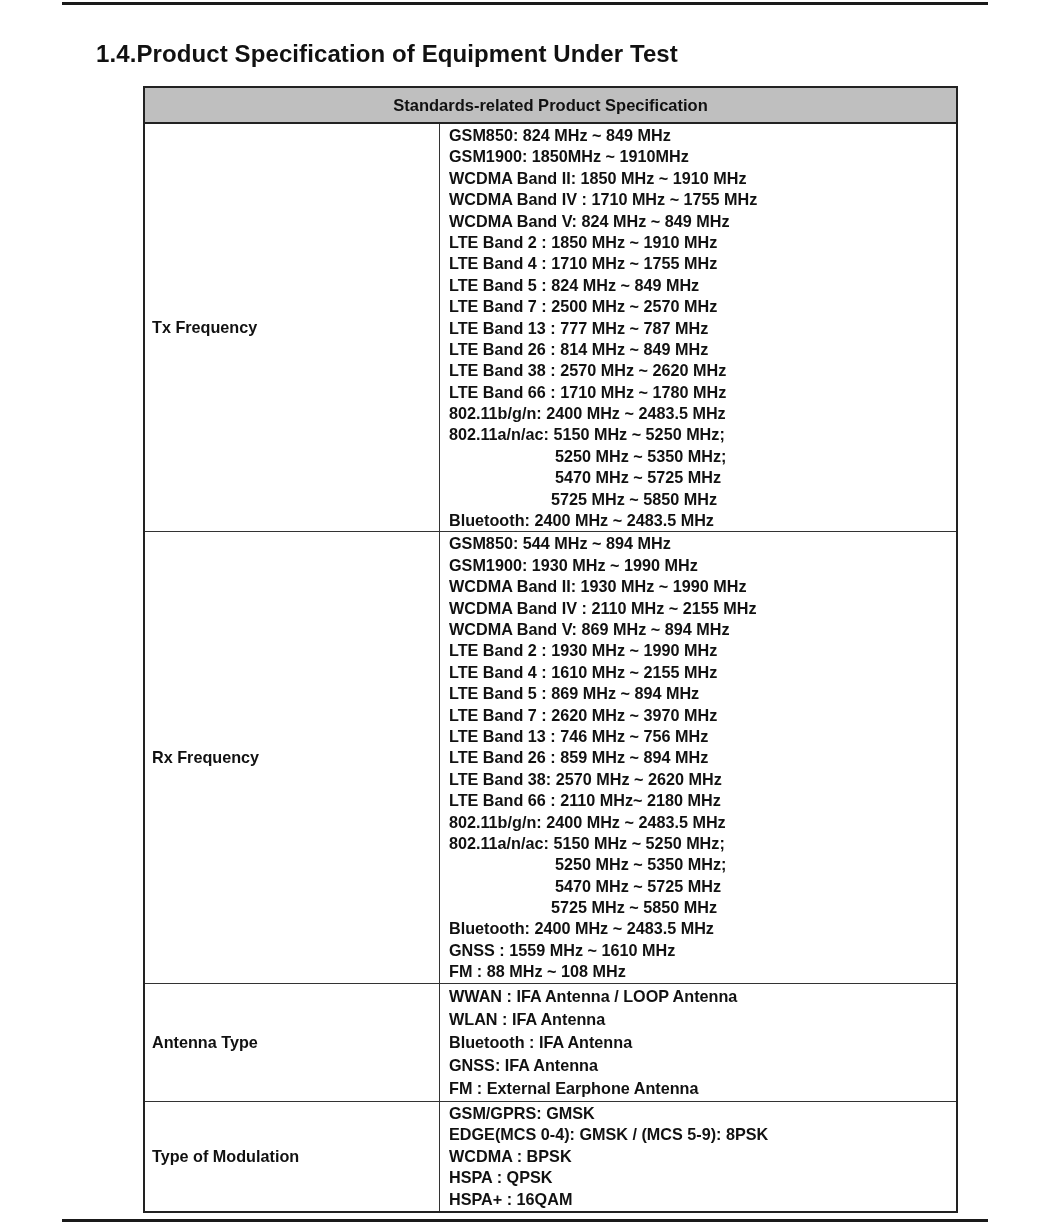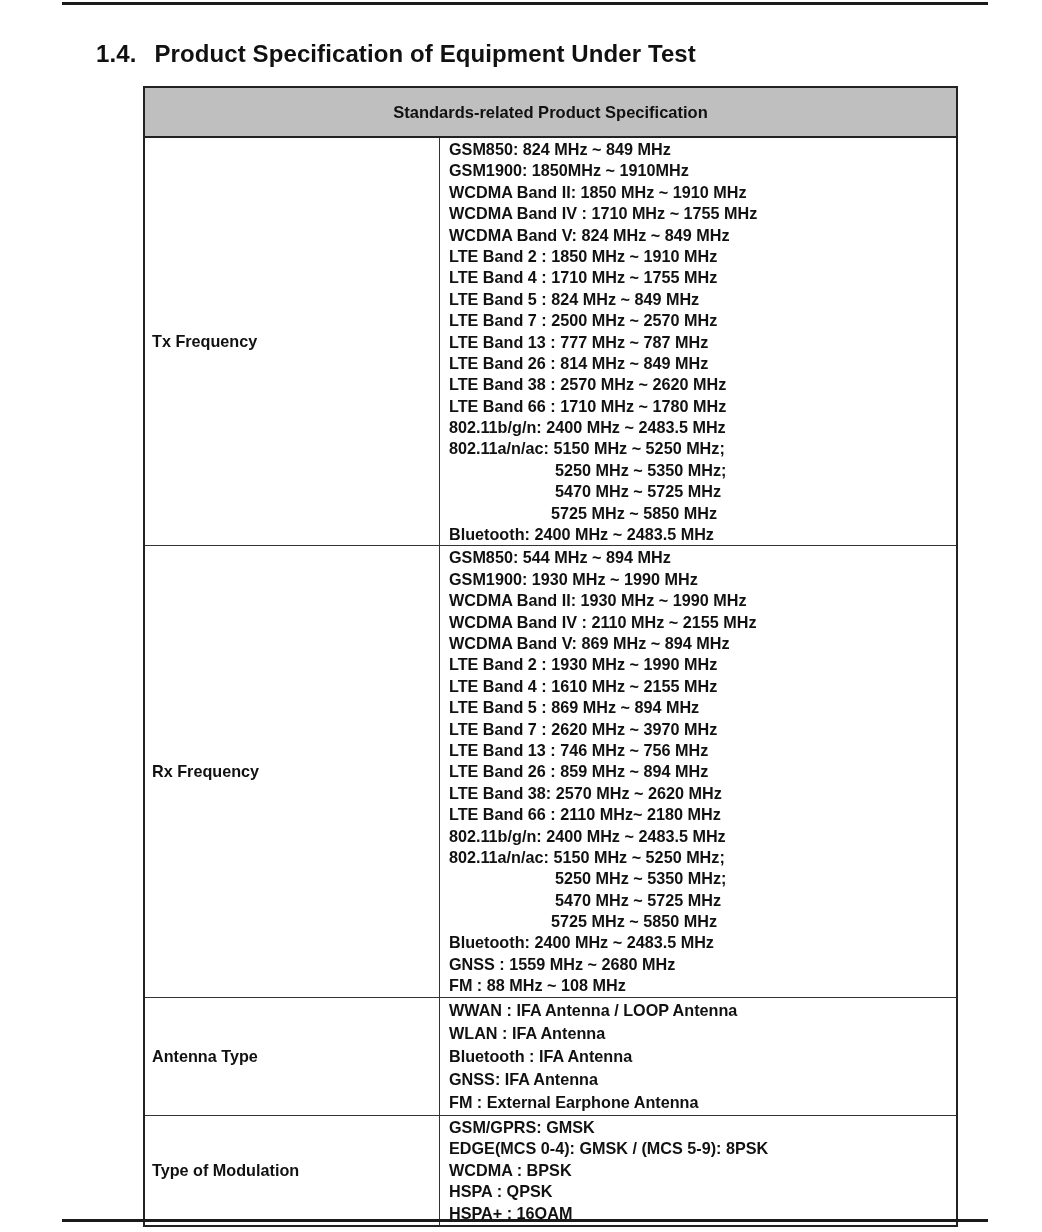--- a/index.html
+++ b/index.html
@@ -7,30 +7,30 @@
     width: 1042px; height: 1232px; position: relative; overflow: hidden;
     font-family: "Liberation Sans", sans-serif; color: #111111;
   }
   .top-rule {
     position: absolute; left: 62px; top: 2px; width: 926px; height: 3px;
     background: #1a1a1a;
   }
   .section-heading {
     position: absolute; left: 96px; top: 40px; margin: 0;
     font-size: 24px; font-weight: bold; letter-spacing: 0.1px;
-    display: flex; gap: 18px;
+    display: flex; 
   }
   .spec-table {
     position: absolute; left: 143px; top: 86px; width: 815px;
     border-collapse: collapse; border: 2px solid #222222;
     font-size: 16.2px;
   }
   .spec-table th {
     background: #bfbfbf; font-weight: bold; font-size: 16.5px;
-    height: 32px; padding: 8px; text-align: center;
+    height: 32px; padding: 1px; text-align: center;
     border-bottom: 2px solid #222222;
   }
   .spec-table td { border: 1.5px solid #333333; vertical-align: middle; padding: 16px; }
   .label-cell {
     width: 271px; font-weight: bold; padding-left: 7px !important;
   }
   .value-cell { padding: 1px 0 0 9px !important; font-weight: bold; }
   .line { height: 21.4px; line-height: 21.4px; white-space: pre; }
   .antenna .line { height: 23.2px; line-height: 23.2px; }
   .modulation .line { height: 21.6px; line-height: 21.6px; }
@@ -97,21 +97,21 @@
           <div class="line">LTE Band 13 : 746 MHz ~ 756 MHz</div>
           <div class="line">LTE Band 26 : 859 MHz ~ 894 MHz</div>
           <div class="line">LTE Band 38: 2570 MHz ~ 2620 MHz</div>
           <div class="line">LTE Band 66 : 2110 MHz~ 2180 MHz</div>
           <div class="line">802.11b/g/n: 2400 MHz ~ 2483.5 MHz</div>
           <div class="line">802.11a/n/ac: 5150 MHz ~ 5250 MHz;</div>
           <div class="line indent-1">5250 MHz ~ 5350 MHz;</div>
           <div class="line indent-1">5470 MHz ~ 5725 MHz</div>
           <div class="line indent-2">5725 MHz ~ 5850 MHz</div>
           <div class="line">Bluetooth: 2400 MHz ~ 2483.5 MHz</div>
-          <div class="line">GNSS : 1559 MHz ~ 2680 MHz</div>
+          <div class="line">GNSS : 1559 MHz ~ 1610 MHz</div>
           <div class="line">FM : 88 MHz ~ 108 MHz</div>
         </td>
     </tr>
     <tr class="antenna">
       <td class="label-cell">Antenna Type</td>
       <td class="value-cell">
           <div class="line">WWAN : IFA Antenna / LOOP Antenna</div>
           <div class="line">WLAN : IFA Antenna</div>
           <div class="line">Bluetooth : IFA Antenna</div>
           <div class="line">GNSS: IFA Antenna</div>

